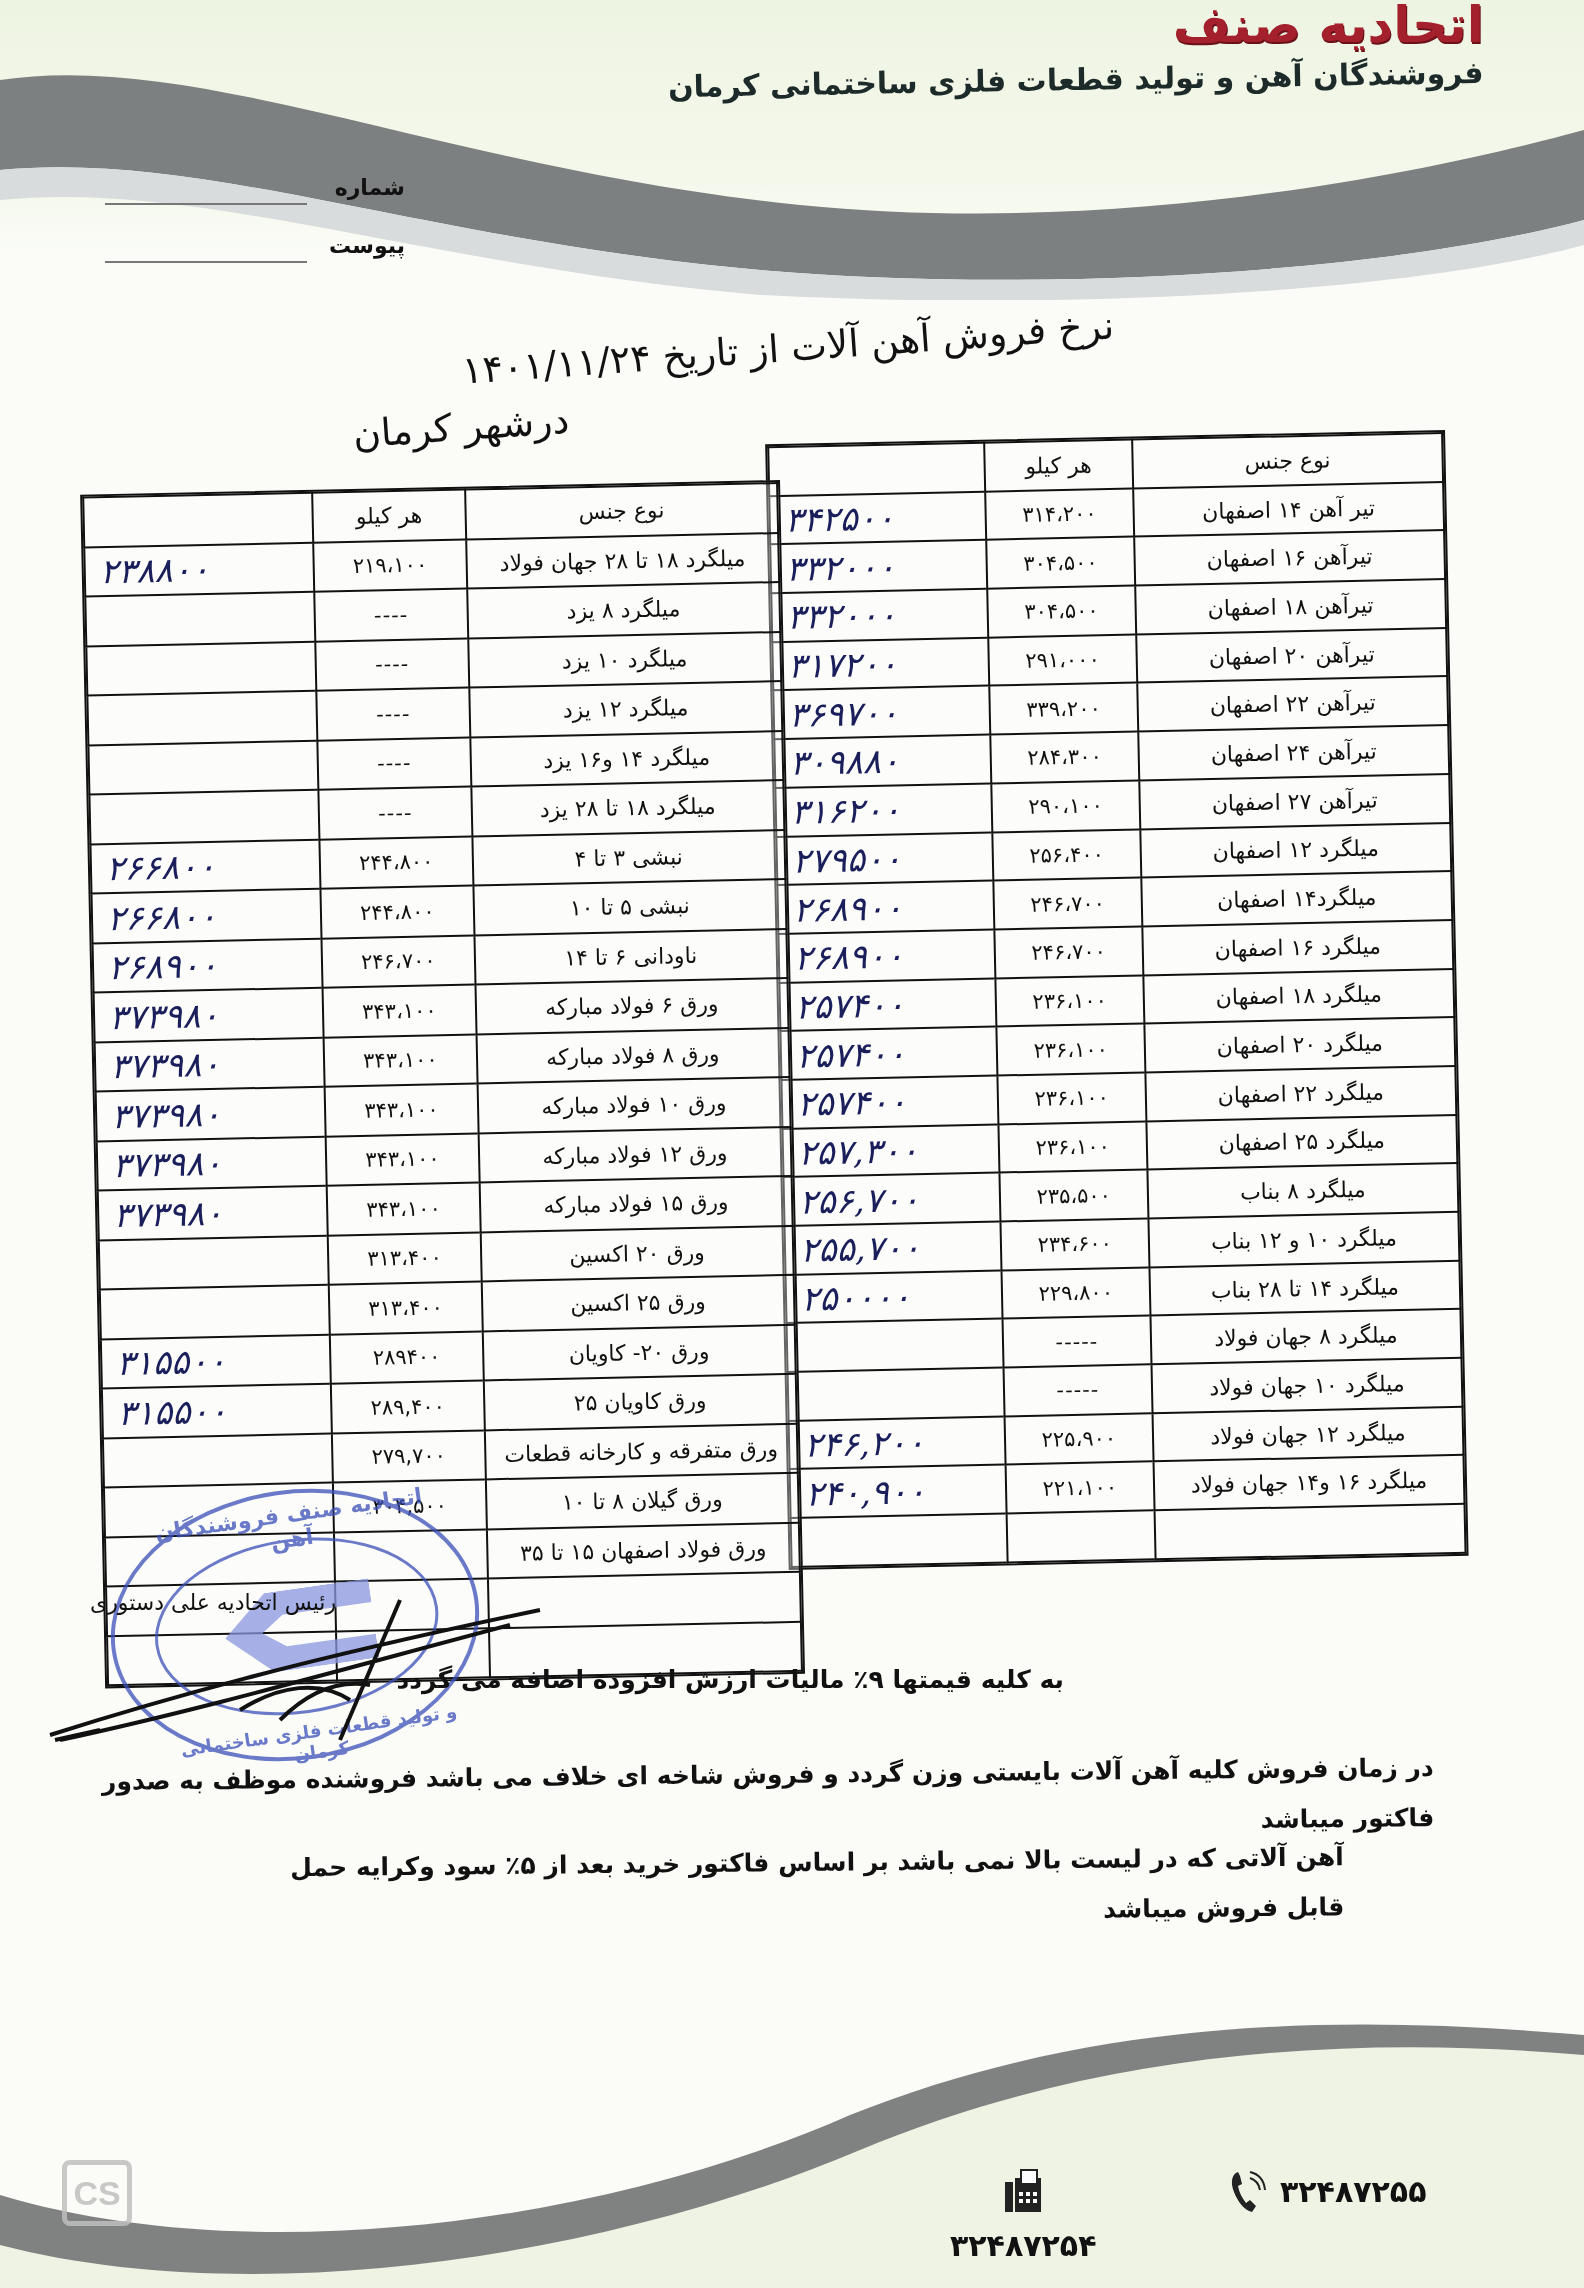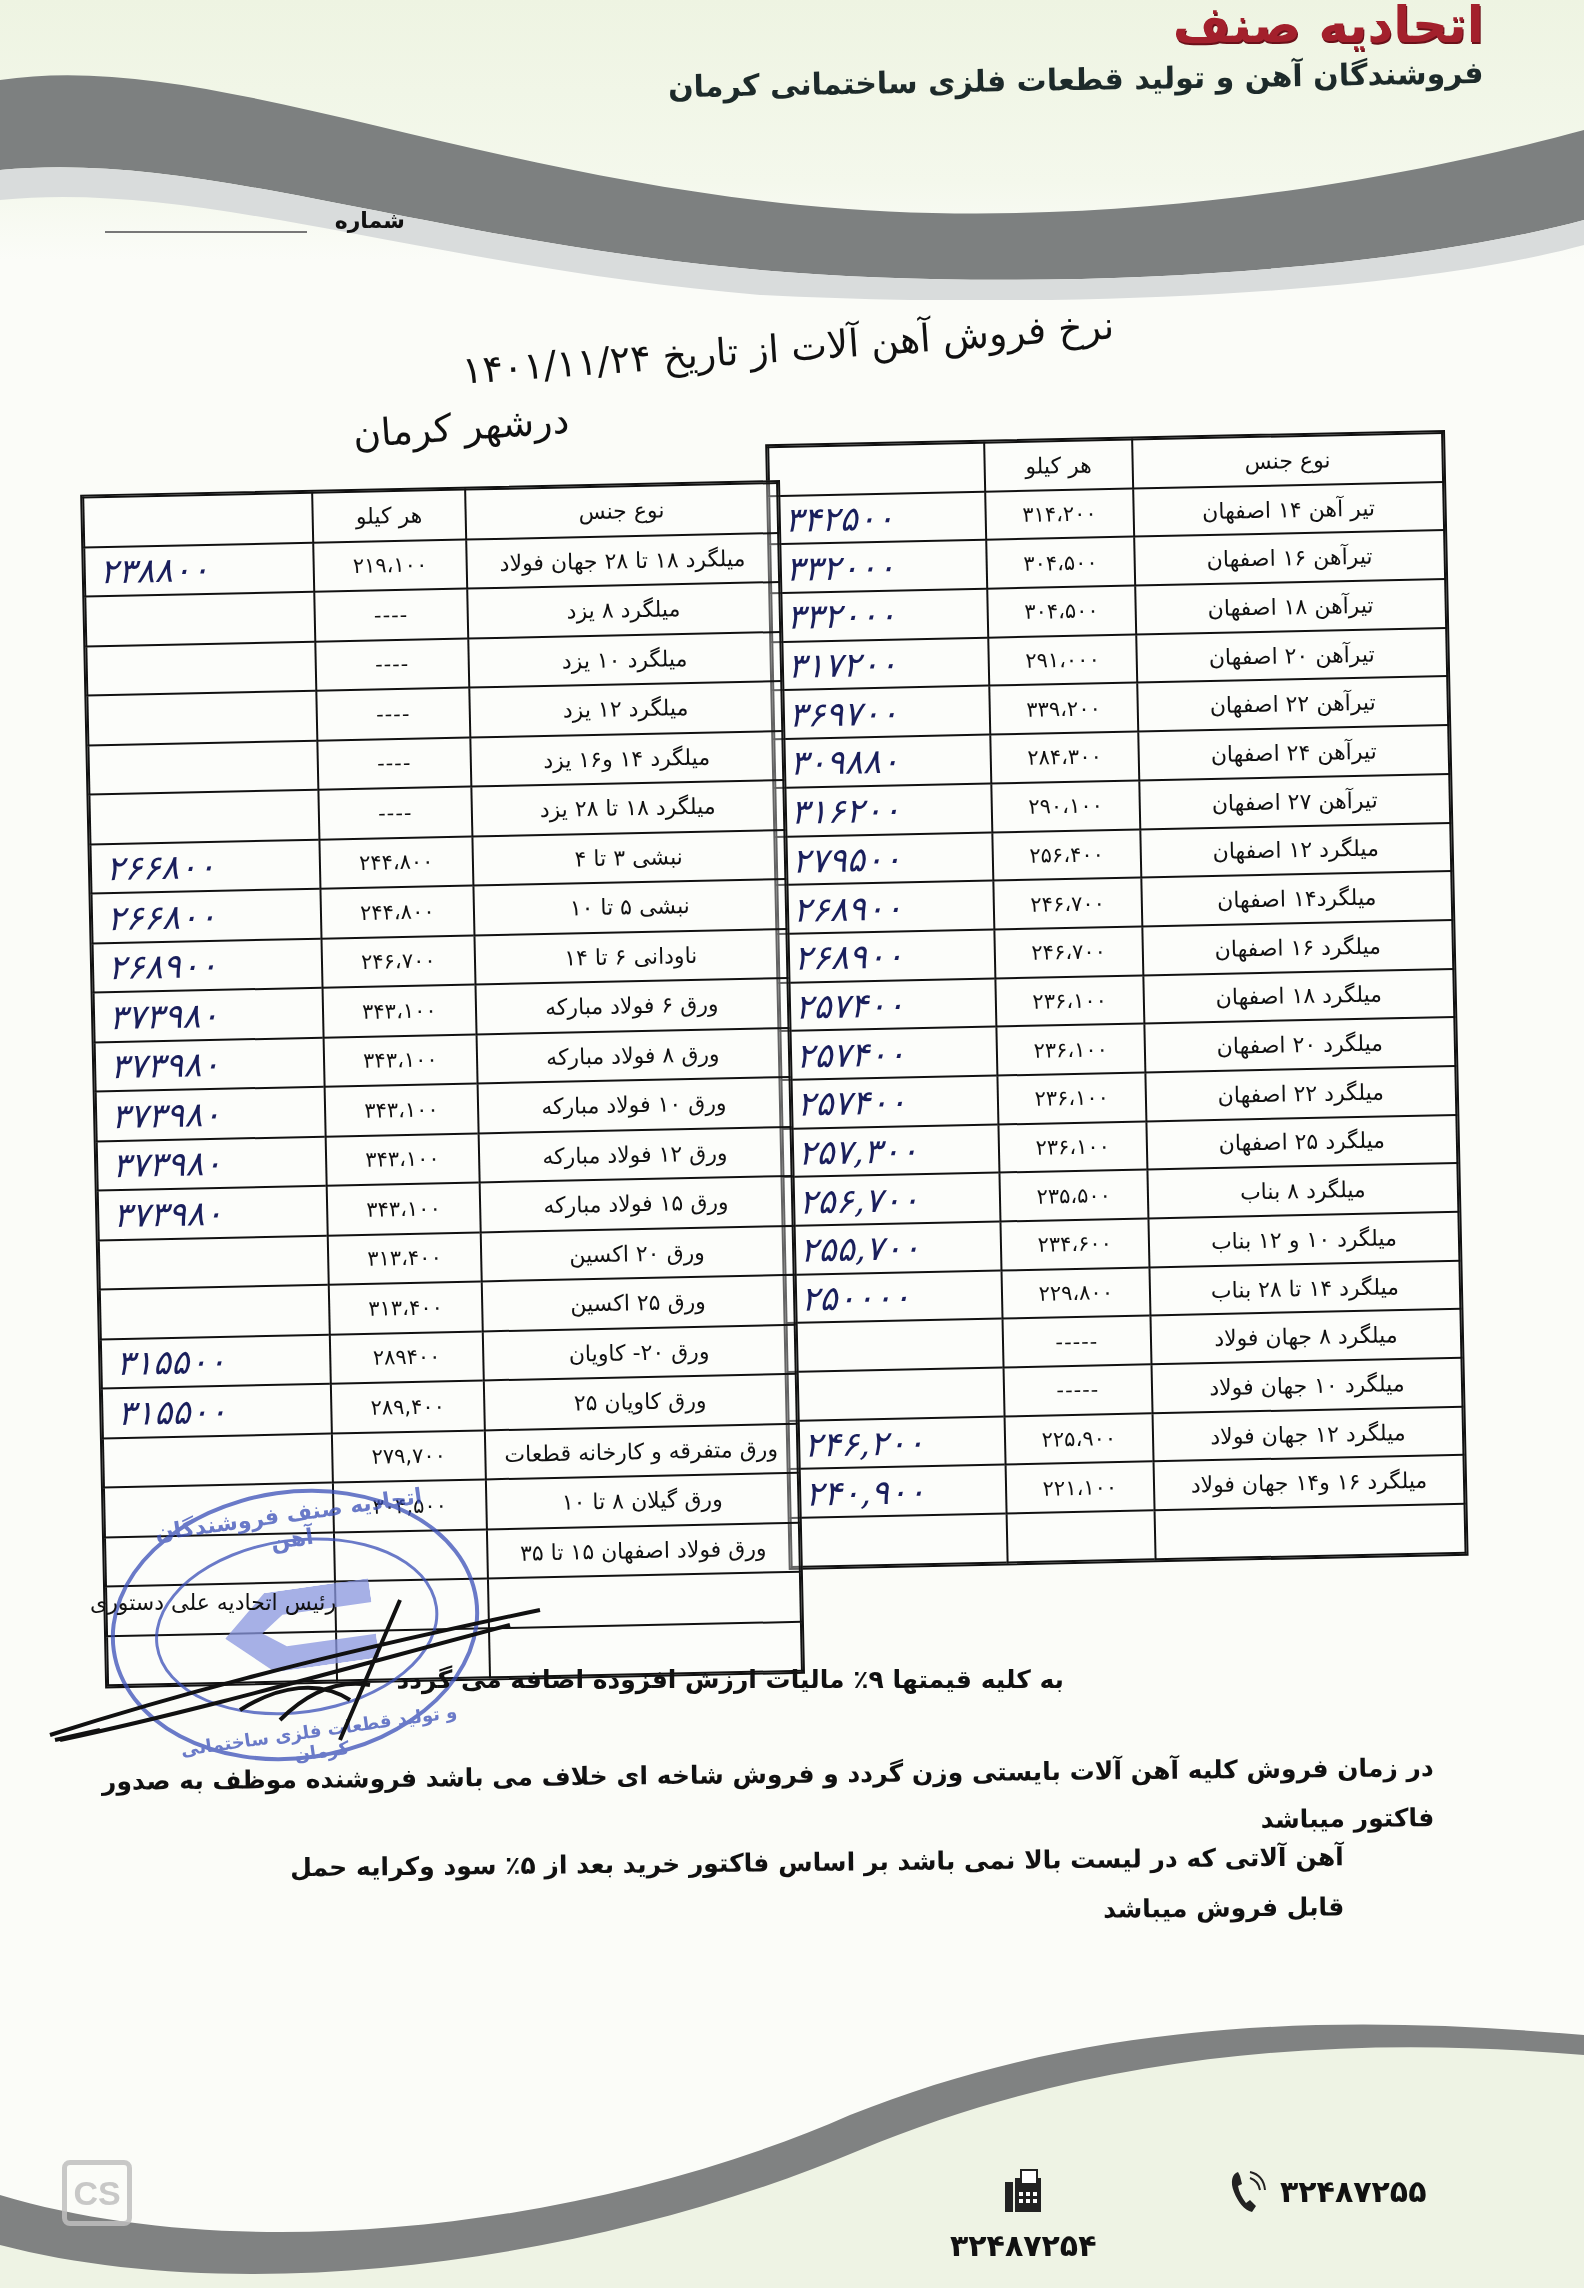--- a/index.html
+++ b/index.html
@@ -33,21 +33,21 @@
     position: absolute; right: 100px; top: 62px;
     font-size: 30px; font-weight: bold; color: #1d2a2a;
     direction: rtl;
     transform: rotate(-1deg);
   }
   .meta-block {
     position: absolute; left: 105px; top: 175px; width: 300px;
     direction: rtl;
   }
   .meta-row {
-    display: flex; align-items: flex-end; height: 58px;
+    display: flex; align-items: flex-start; height: 58px;
   }
   .meta-label {
     font-size: 22px; font-weight: bold; width: 80px; text-align: right;
   }
   .meta-line {
     flex: 1; border-bottom: 2px solid #777; height: 30px; margin-right: 18px;
   }
   .doc-title {
     position: absolute; left: 340px; top: 320px; width: 900px;
     direction: rtl; text-align: center;
@@ -158,20 +158,24 @@
   <path d="M0,20 C200,-10 450,110 800,145 C1100,175 1400,120 1584,70 L1584,160 C1400,210 1050,235 760,210 C420,180 200,90 0,110 Z" fill="#7d8080"></path>
   <path d="M0,110 C200,90 420,180 760,210 C1050,235 1400,210 1584,160 L1584,185 C1400,235 1050,250 760,235 C420,205 200,120 0,140 Z" fill="#d9dcdc"></path>
 </svg>
 
 <div class="header-title">اتحادیه صنف</div>
 <div class="header-subtitle">فروشندگان آهن و تولید قطعات فلزی ساختمانی کرمان</div>
 
 <div class="meta-block">
   <div class="meta-row">
     <span class="meta-label">شماره</span>
+    <span class="meta-line"></span>
+  </div>
+  <div class="meta-row">
+    <span class="meta-label">پیوست</span>
     <span class="meta-line"></span>
   </div>
 </div>
 
 <div class="doc-title">
   <span>نرخ فروش آهن آلات از تاریخ ۱۴۰۱/۱۱/۲۴</span>
   <span class="l2">درشهر کرمان</span>
 </div>
 
 <div class="table-right">

